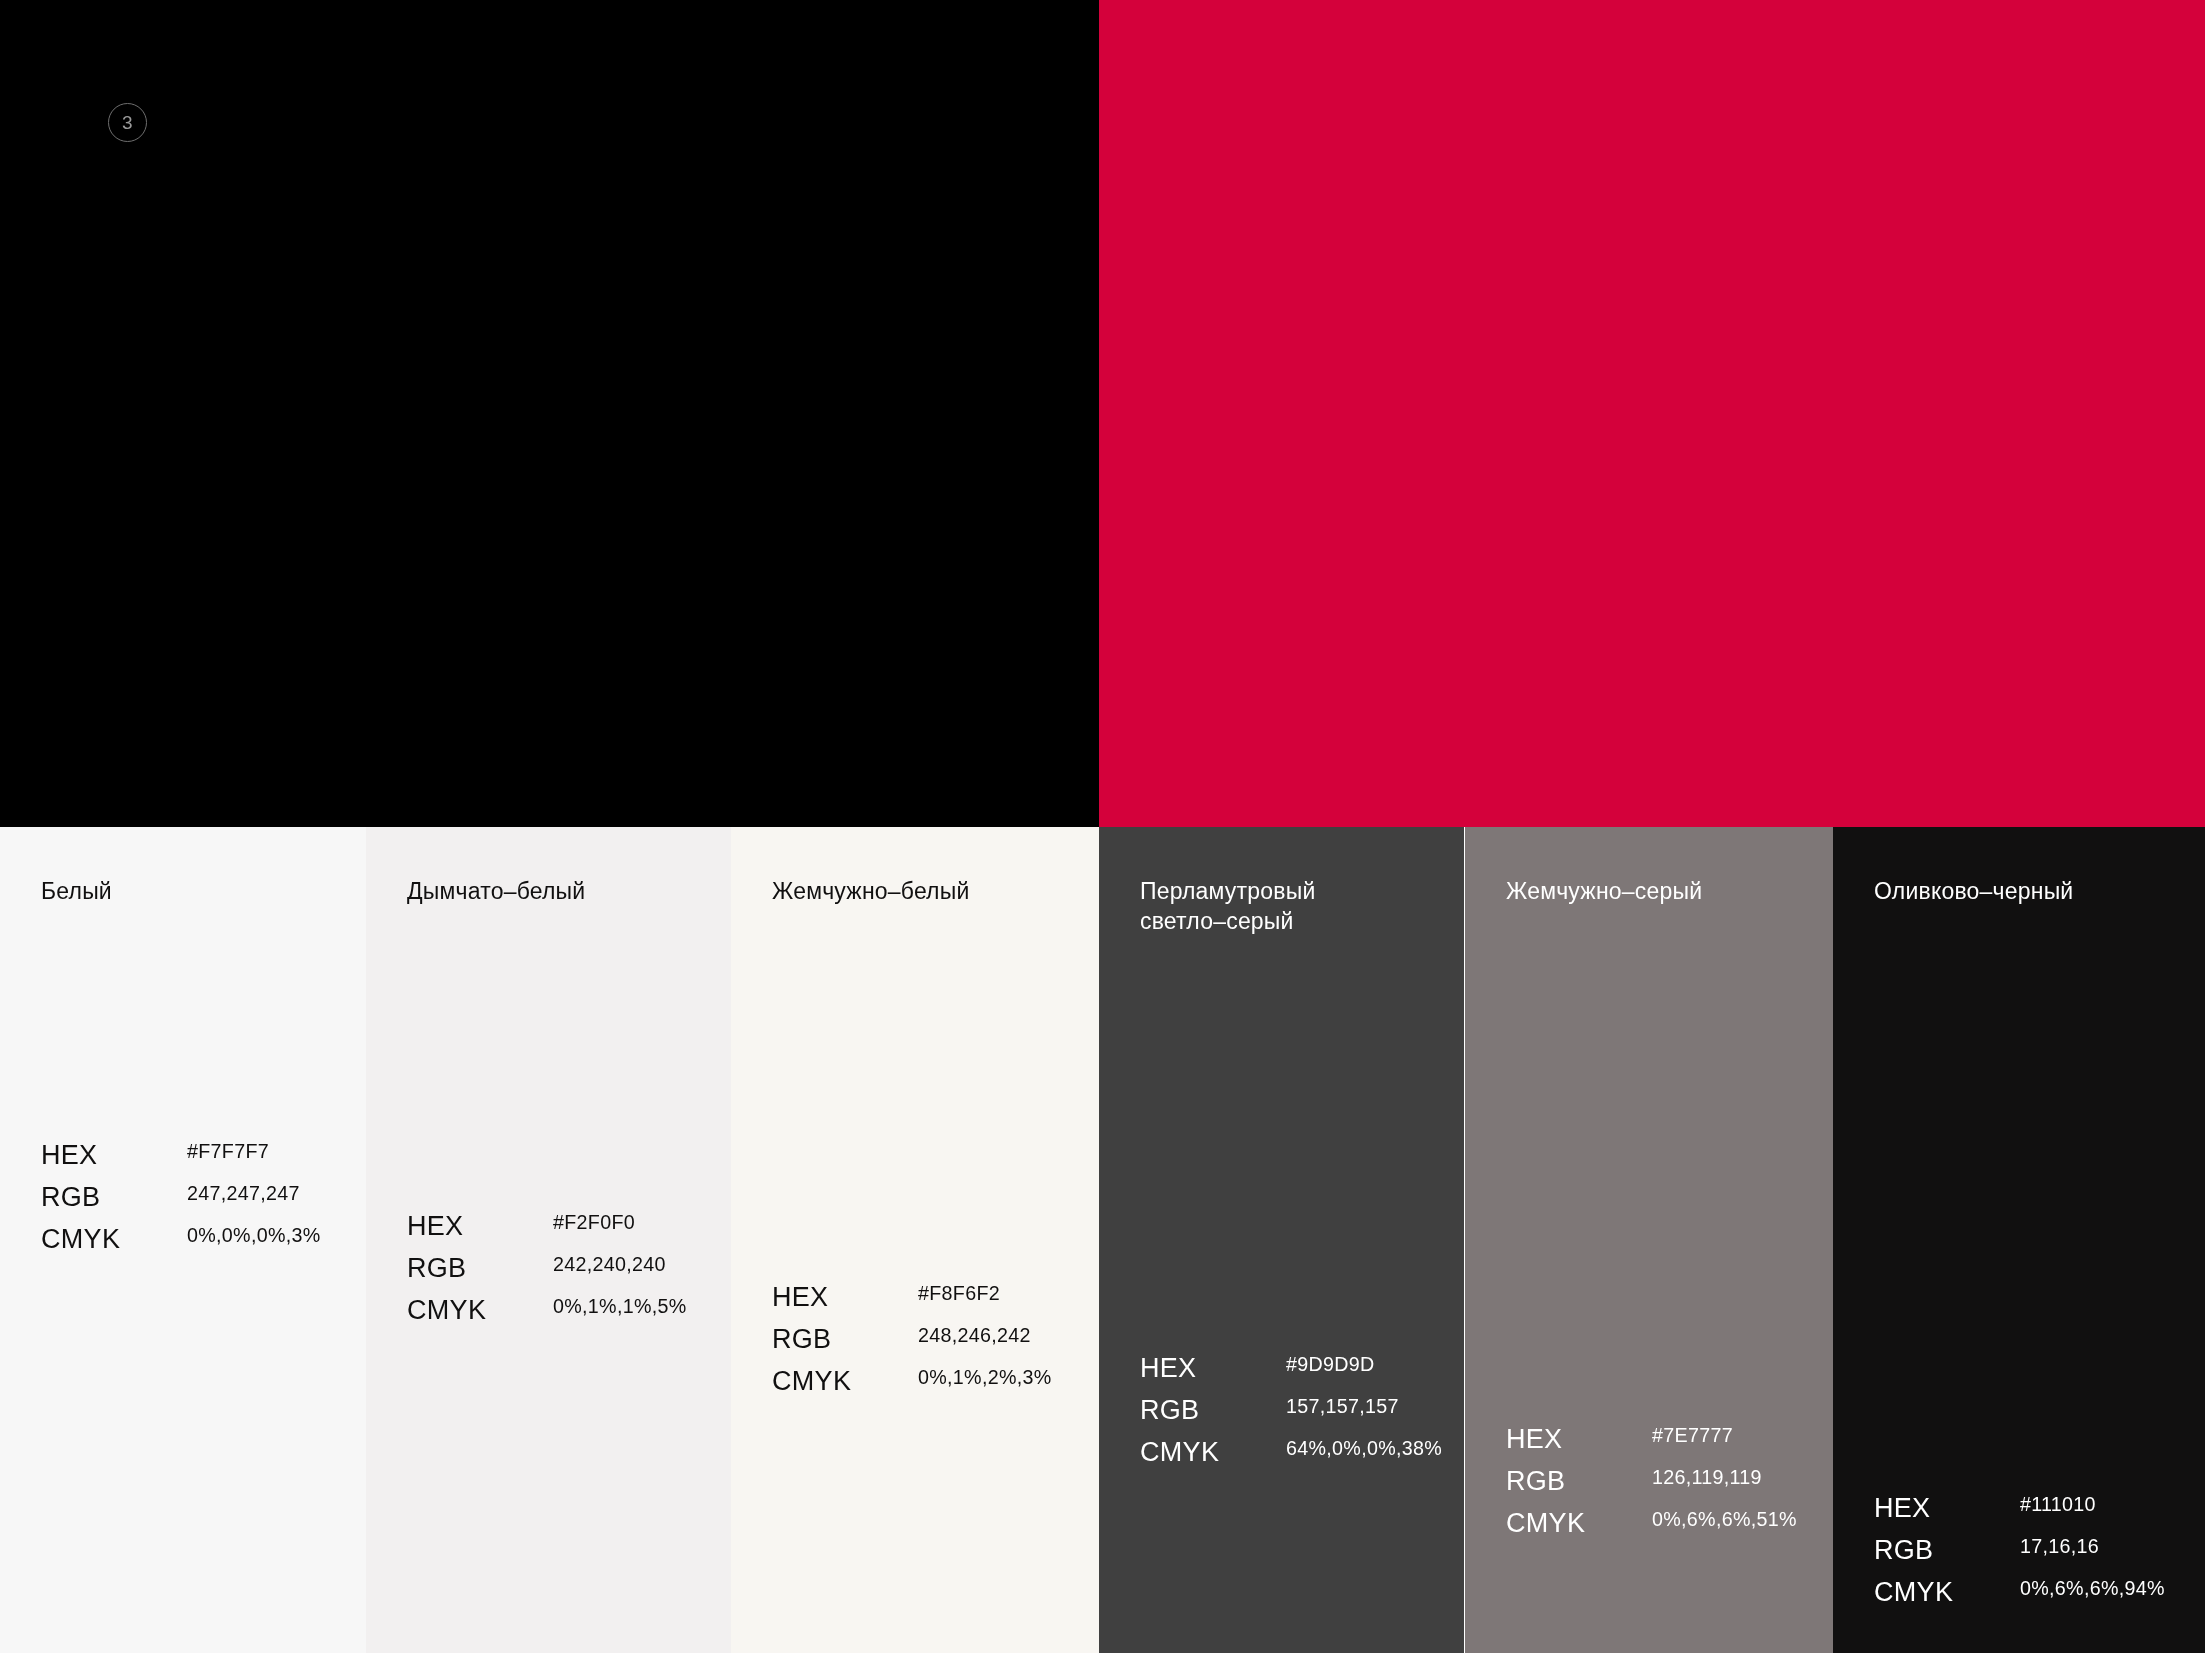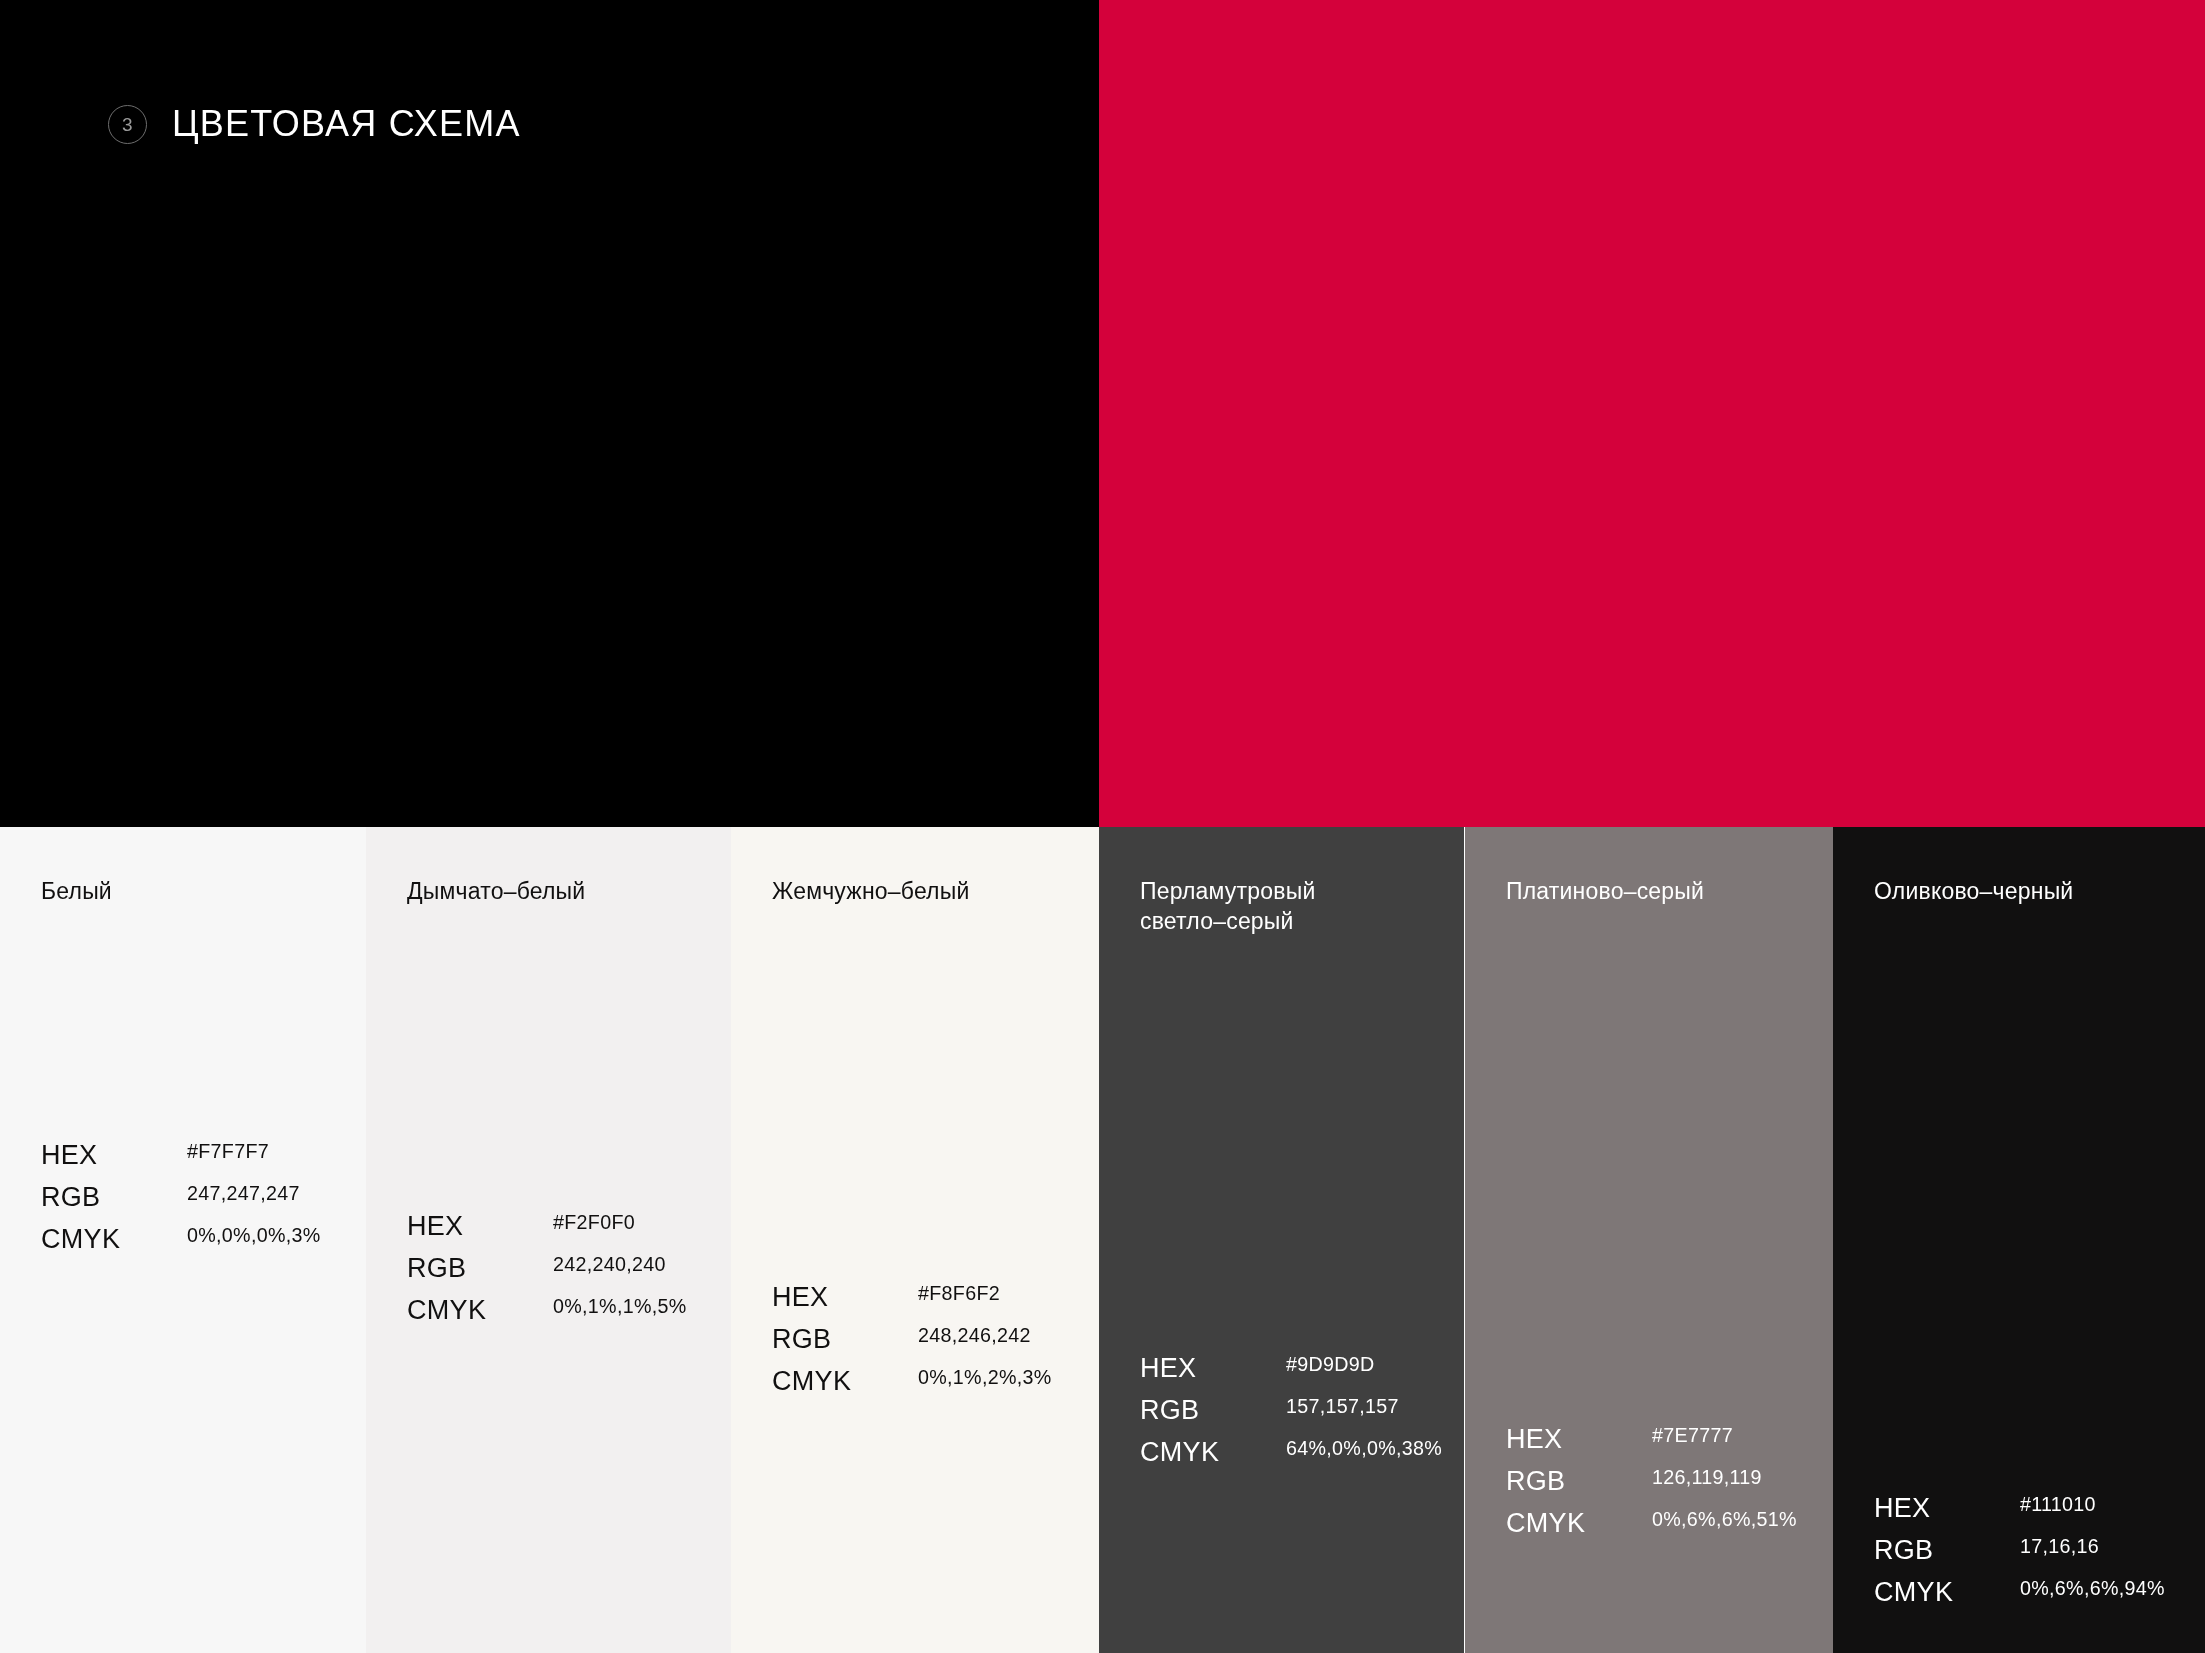--- a/index.html
+++ b/index.html
@@ -125,21 +125,20 @@
 
 <div class="page">
 
   <div class="top-section">
 
     <div class="panel-black">
       <div class="section-head">
         <div class="badge-circle">
           <span>3</span>
         </div>
-        <div class="section-title">ЦВЕТОВАЯ СХЕМА</div>
       </div>
     </div>
 
     <div class="panel-brand">
       
       
 
       
     </div>
 
@@ -209,21 +208,21 @@
             <div class="sw-key" style="color: rgb(255, 255, 255);">RGB</div>
             <div class="sw-val" style="color: rgb(255, 255, 255);">157,157,157</div>
           </div>
           <div class="sw-row">
             <div class="sw-key" style="color: rgb(255, 255, 255);">CMYK</div>
             <div class="sw-val" style="color: rgb(255, 255, 255);">64%,0%,0%,38%</div>
           </div>
         </div>
       </div>
       <div class="swatch" style="left: 1465px; width: 368px; background: rgb(126, 119, 119);">
-        <div class="swatch-name" style="color: rgb(255, 255, 255);">Платиново–серый</div>
+        <div class="swatch-name" style="color: rgb(255, 255, 255);">Жемчужно–серый</div>
         <div class="swatch-specs" style="top: 599px;">
           <div class="sw-row">
             <div class="sw-key" style="color: rgb(255, 255, 255);">HEX</div>
             <div class="sw-val" style="color: rgb(255, 255, 255);">#7E7777</div>
           </div>
           <div class="sw-row">
             <div class="sw-key" style="color: rgb(255, 255, 255);">RGB</div>
             <div class="sw-val" style="color: rgb(255, 255, 255);">126,119,119</div>
           </div>
           <div class="sw-row">

